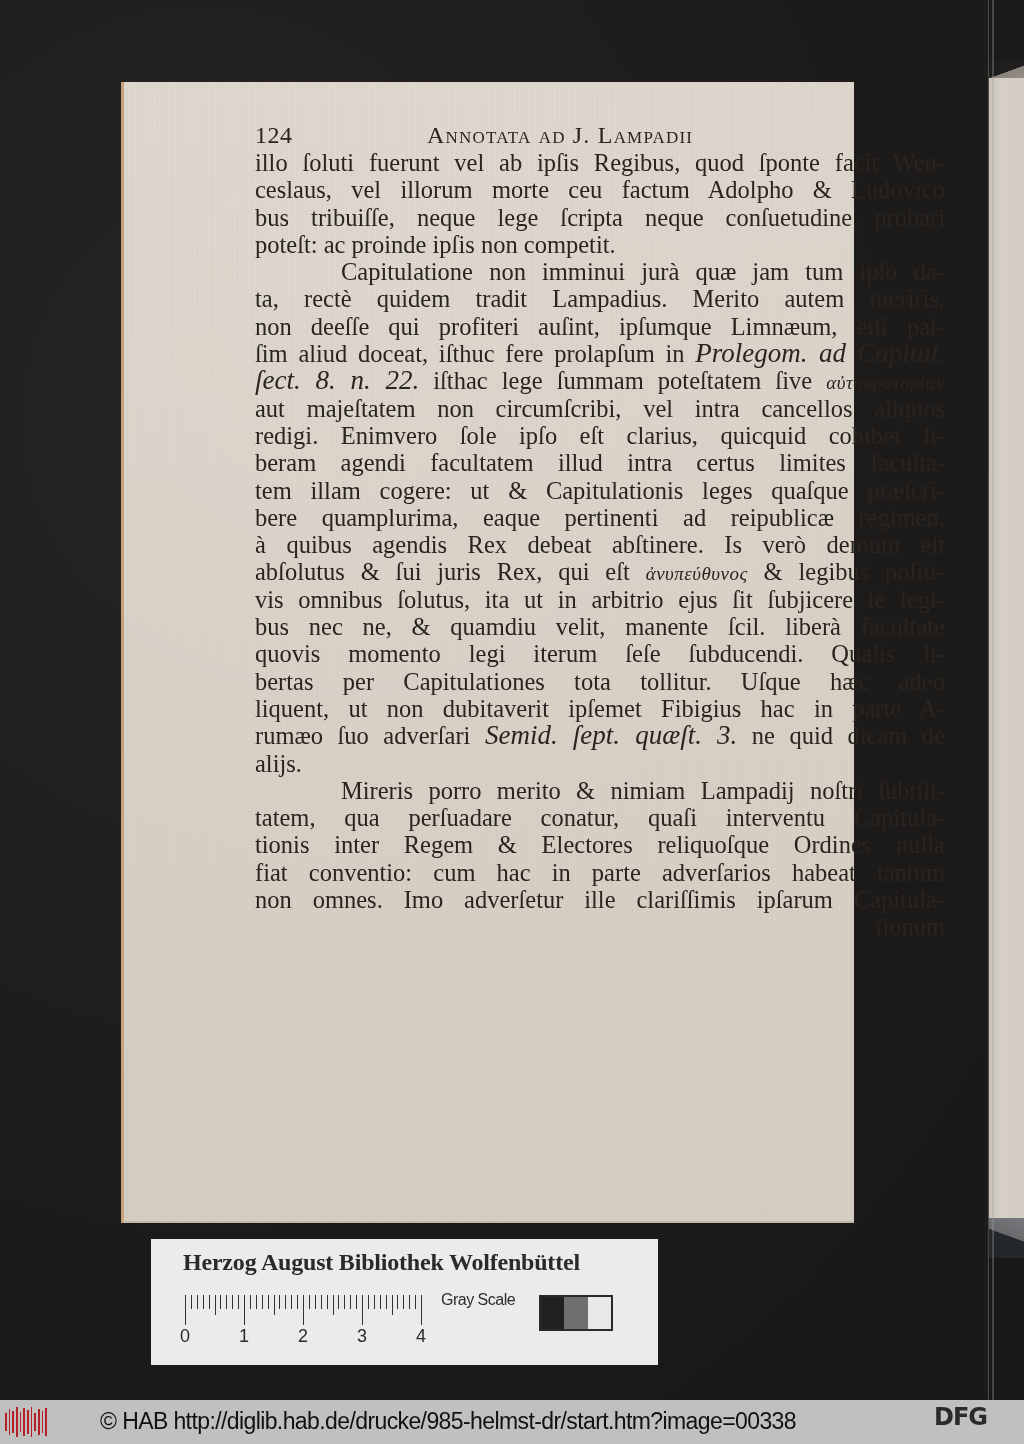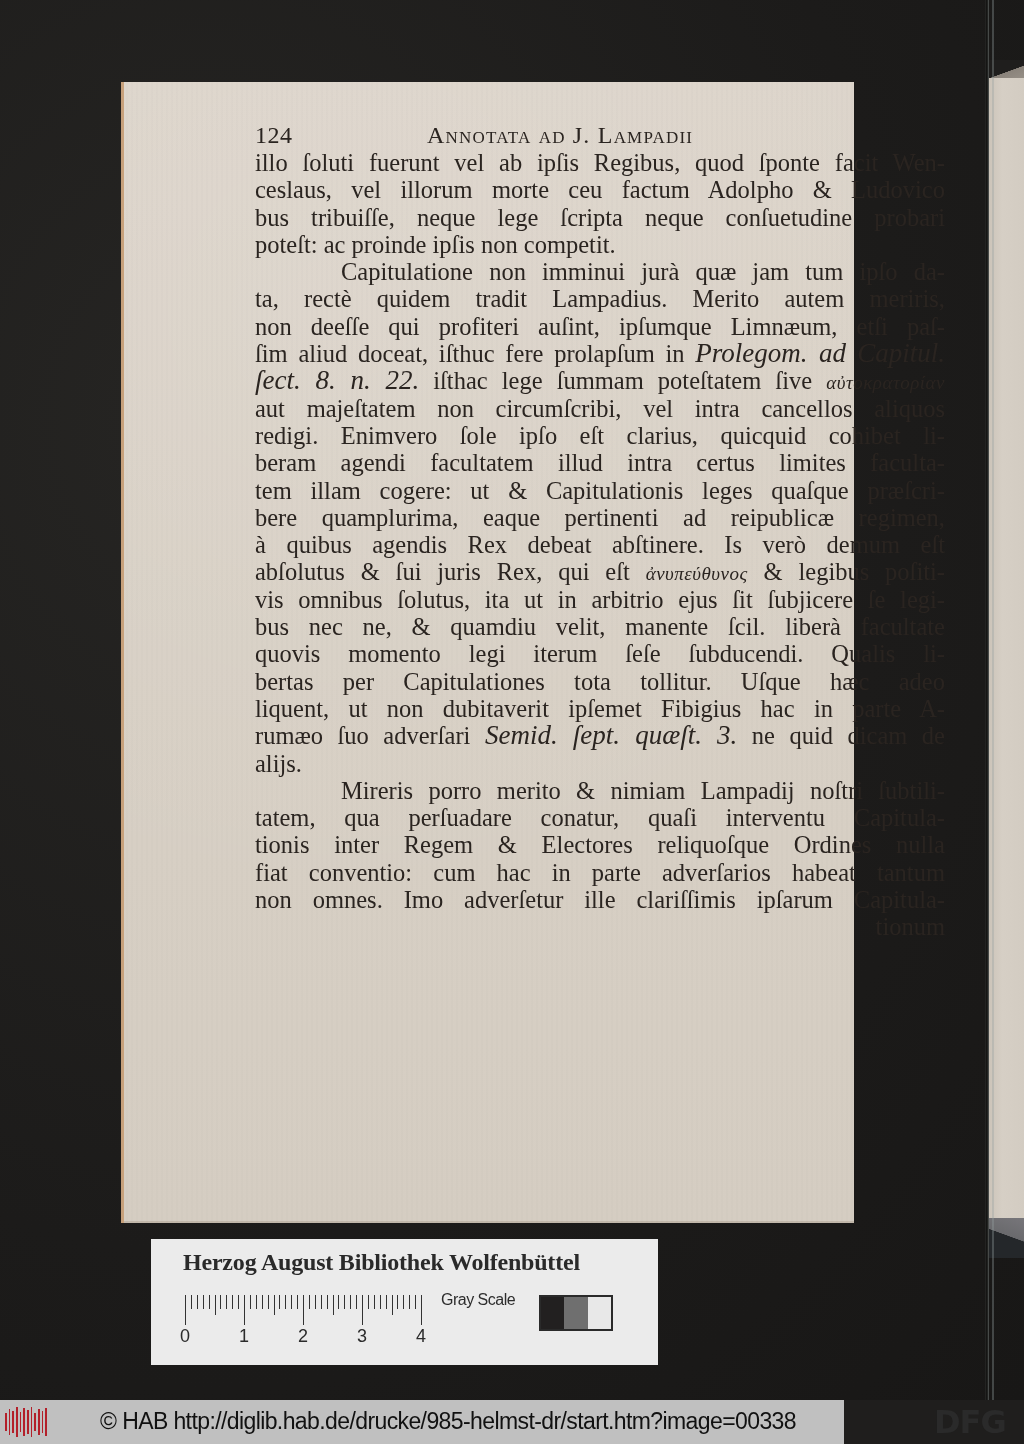--- a/index.html
+++ b/index.html
@@ -184,25 +184,24 @@
       border: 2px solid #2a2a2a;
       display: flex;
       box-sizing: border-box;
     }
     .gray-scale .swatch { flex: 1; }
 
     
     .footer {
       position: absolute;
       left: 0; top: 1400px;
-      width: 828px; height: 44px;
+      width: 1024px; height: 44px;
       background: #c0c0c0;
       display: flex;
       align-items: center;
-      padding-left: 16px;
     }
     .hab-logo {
       position: absolute;
       left: 5px; top: 6px;
       width: 42px; height: 32px;
       display: flex;
       align-items: center;
       gap: 2px;
     }
     .hab-logo span {
@@ -217,21 +216,21 @@
       font-size: 23px;
       color: #111;
       letter-spacing: -0.6px;
       white-space: nowrap;
     }
     .dfg-logo {
       position: absolute;
       left: 934px; top: 3px;
       font-family: "DejaVu Sans", sans-serif;
       font-weight: bold;
-      font-size: 32px;
+      font-size: 24px;
       color: #2a2a2a;
       letter-spacing: -1px;
     }
   </style>
 </head>
 <body>
 
 <div class="scan-bg"></div>
 <div class="next-page-top"></div>
 <div class="next-page"></div>

